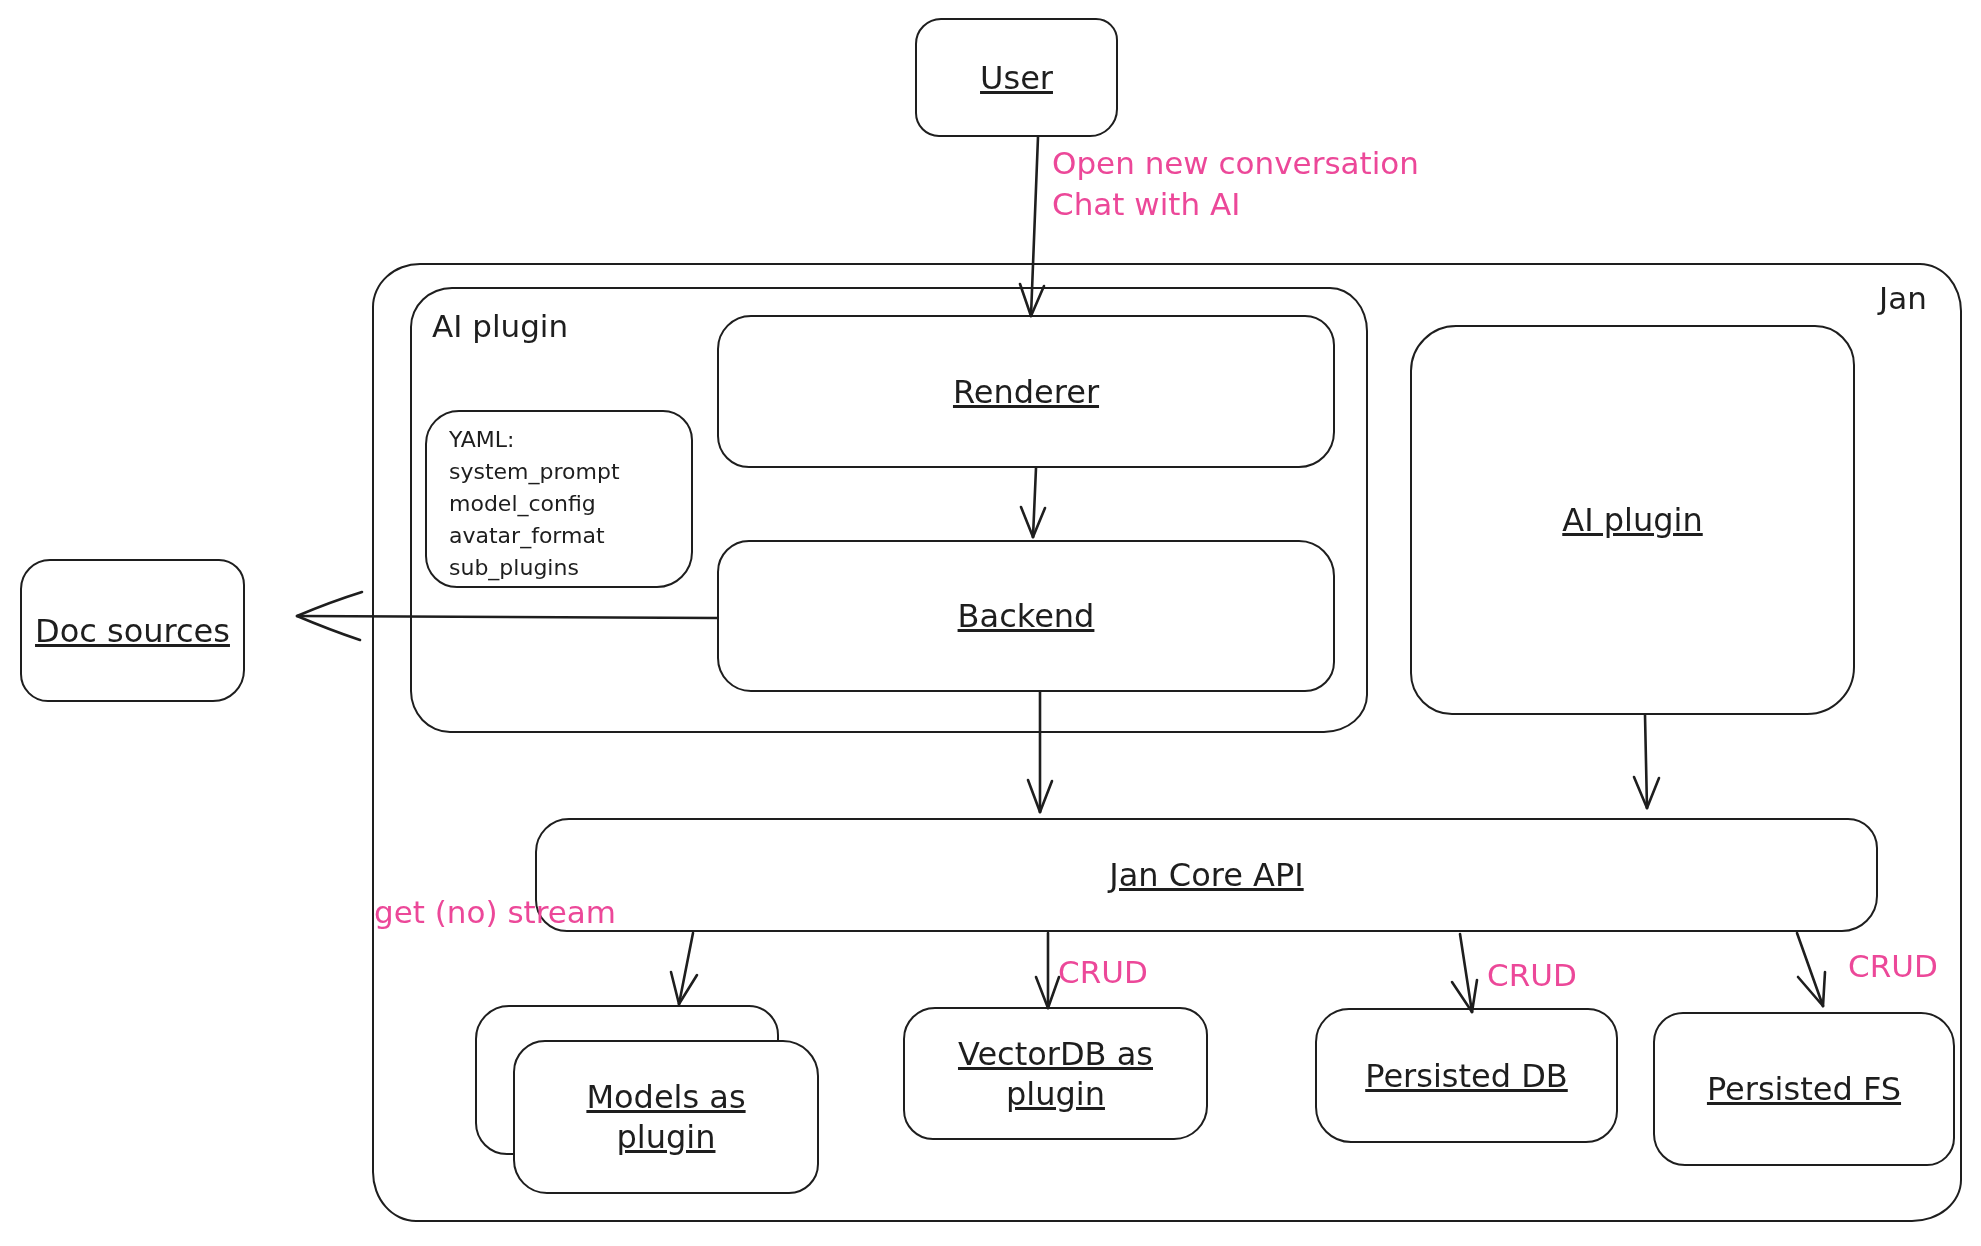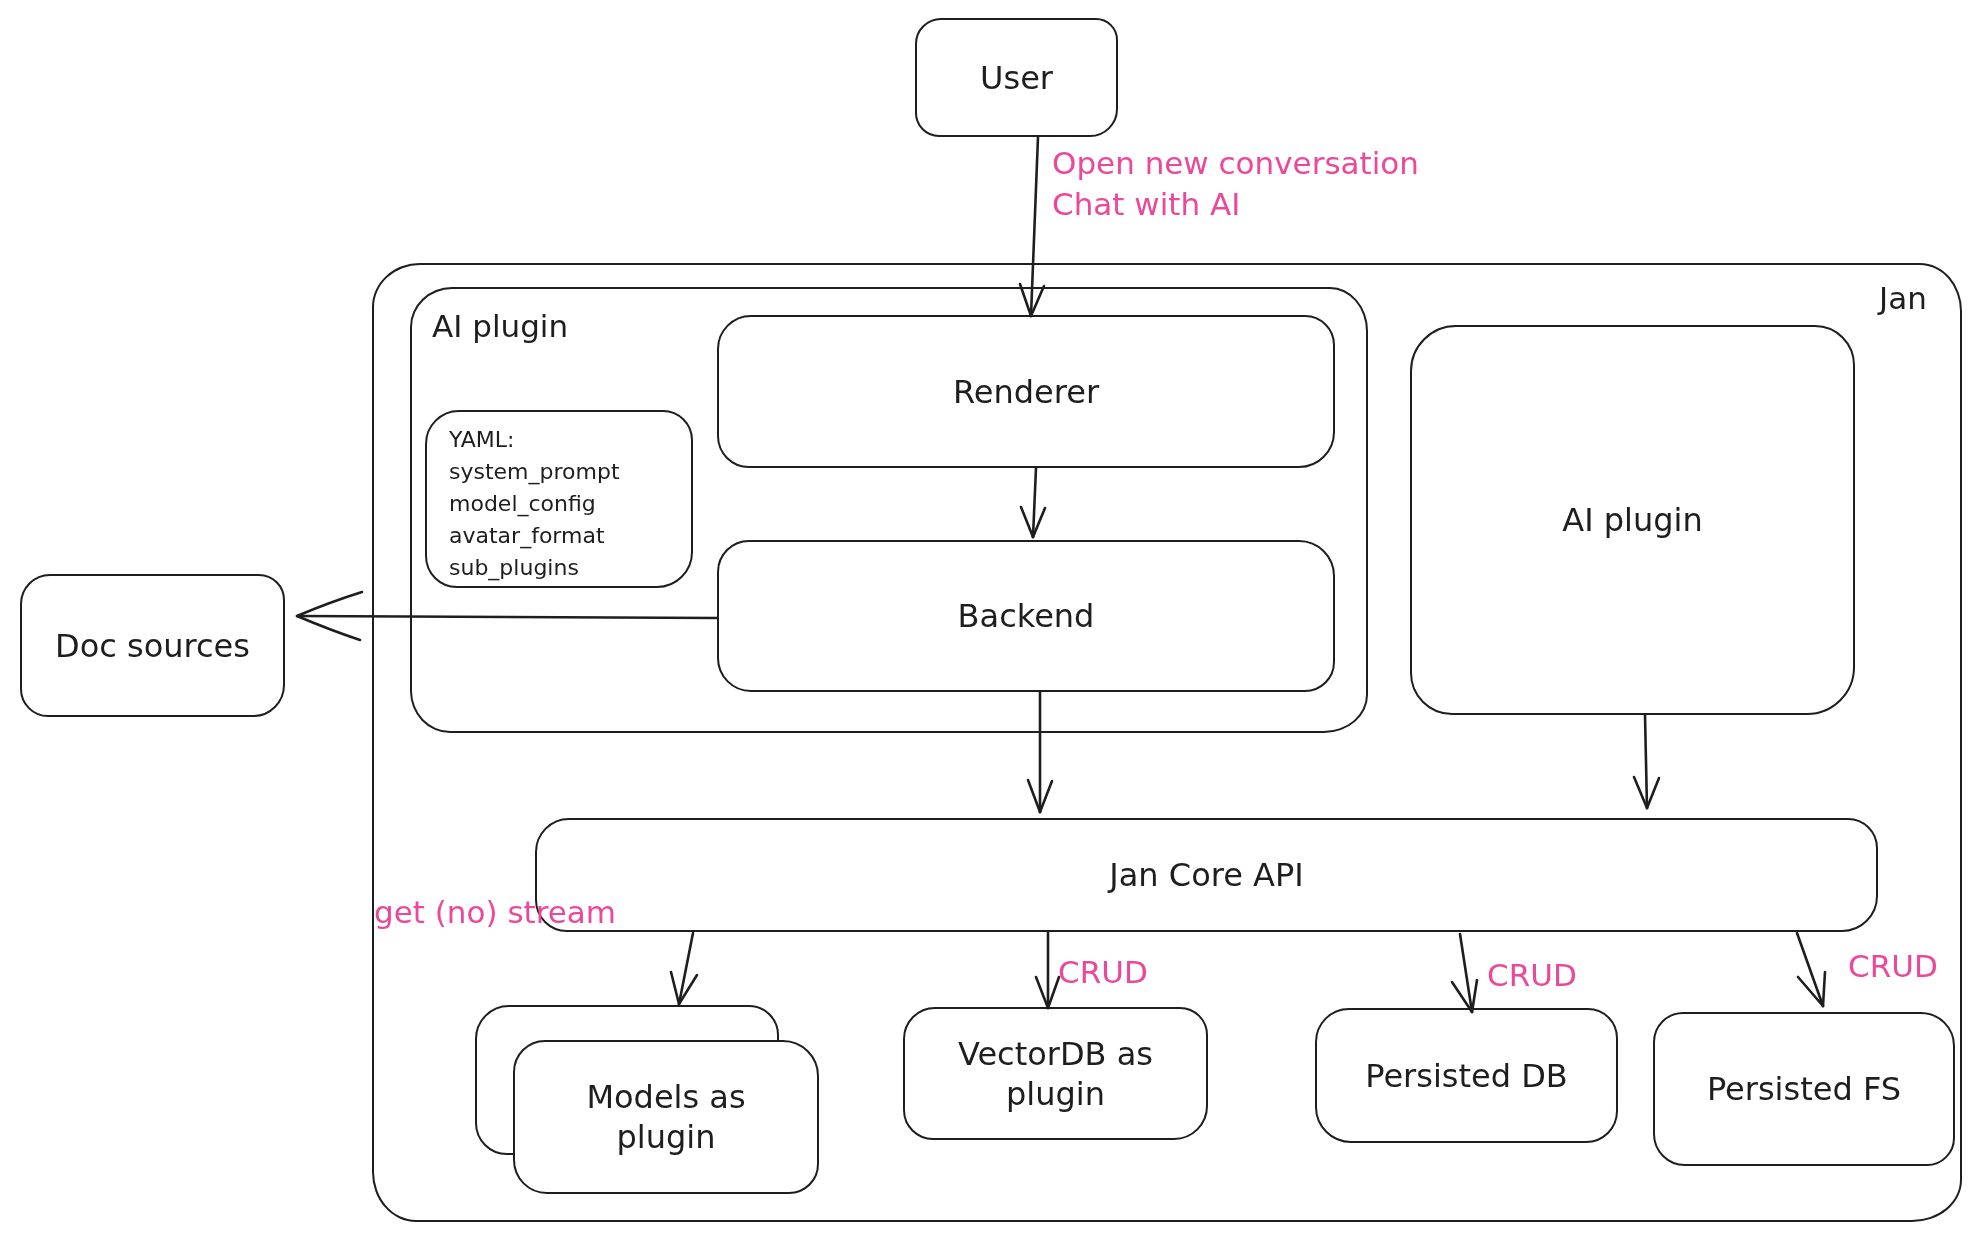--- a/index.html
+++ b/index.html
@@ -14,21 +14,21 @@
   .node{
     position:absolute;
     border:2.4px solid #1e1e1e;
     background:#ffffff;
     display:flex;align-items:center;justify-content:center;
     text-align:center;
     box-sizing:border-box;
     color:#1e1e1e;
   }
   .container-box{background:transparent;}
-  .node .lbl{display:block;line-height:1.25;}
+  .node .lbl{display:block;line-height:1.25;text-decoration:underline;}
   .corner-label{
     position:absolute;
     font-size:31px;
     color:#1e1e1e;
     white-space:nowrap;
   }
   .edge-label{
     position:absolute;
     font-size:31px;
     color:#ec4899;
@@ -82,21 +82,21 @@
   </div>
 
   <div class="note-box" style="left:425px;top:410px;width:268px;height:178px;border-radius:34px 30px 36px 32px;">
     <div>YAML:</div>
     <div>system_prompt</div>
     <div>model_config</div>
     <div>avatar_format</div>
     <div>sub_plugins</div>
   </div>
 
-  <div class="node big-label" style="left:20px;top:574px;width:265px;height:143px;border-radius:30px 26px 32px 28px;">
+  <div class="node big-label" style="left:20px;top:559px;width:225px;height:143px;border-radius:30px 26px 32px 28px;">
     <span class="lbl">Doc sources</span>
   </div>
 
   <div class="node big-label" style="left:1410px;top:325px;width:445px;height:390px;border-radius:46px 40px 48px 42px;">
     <span class="lbl">AI plugin</span>
   </div>
 
   <div class="node big-label" style="left:535px;top:818px;width:1343px;height:114px;border-radius:34px 30px 36px 32px;">
     <span class="lbl">Jan Core API</span>
   </div>

